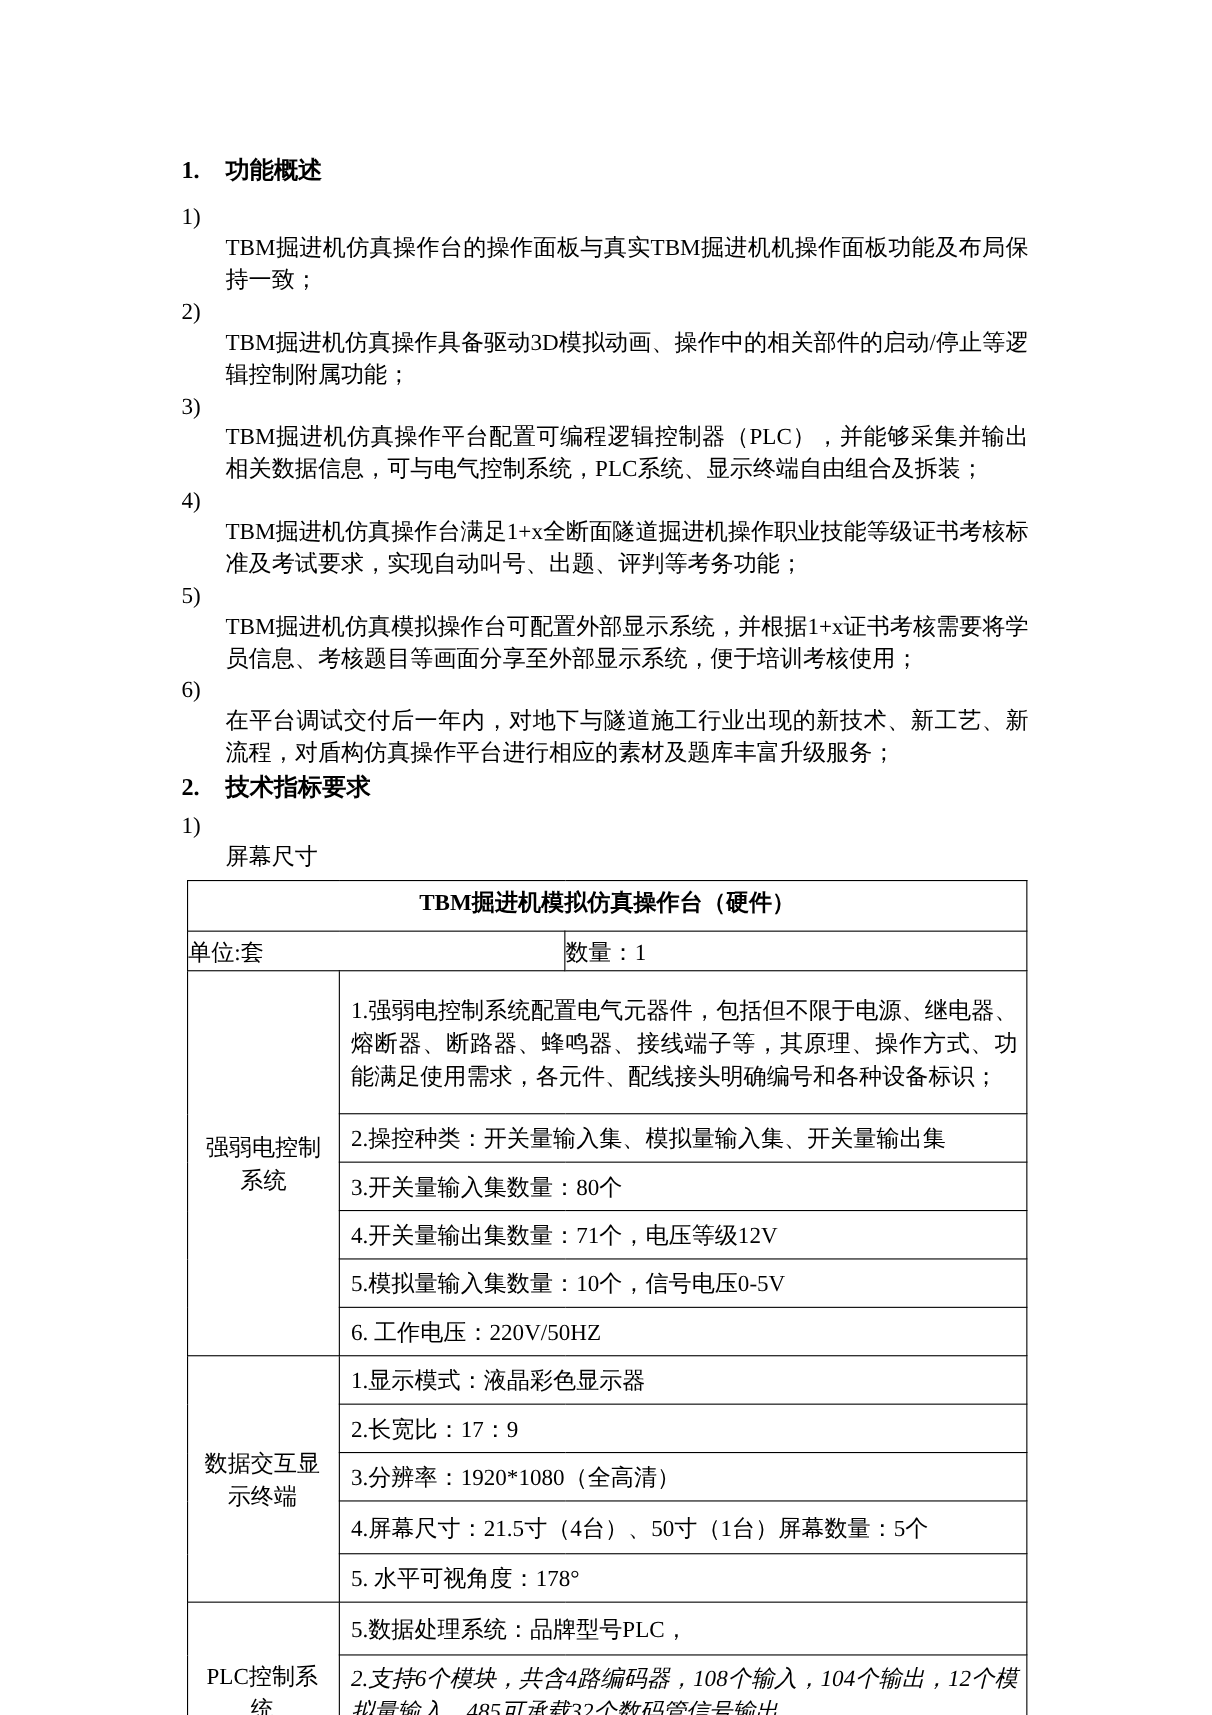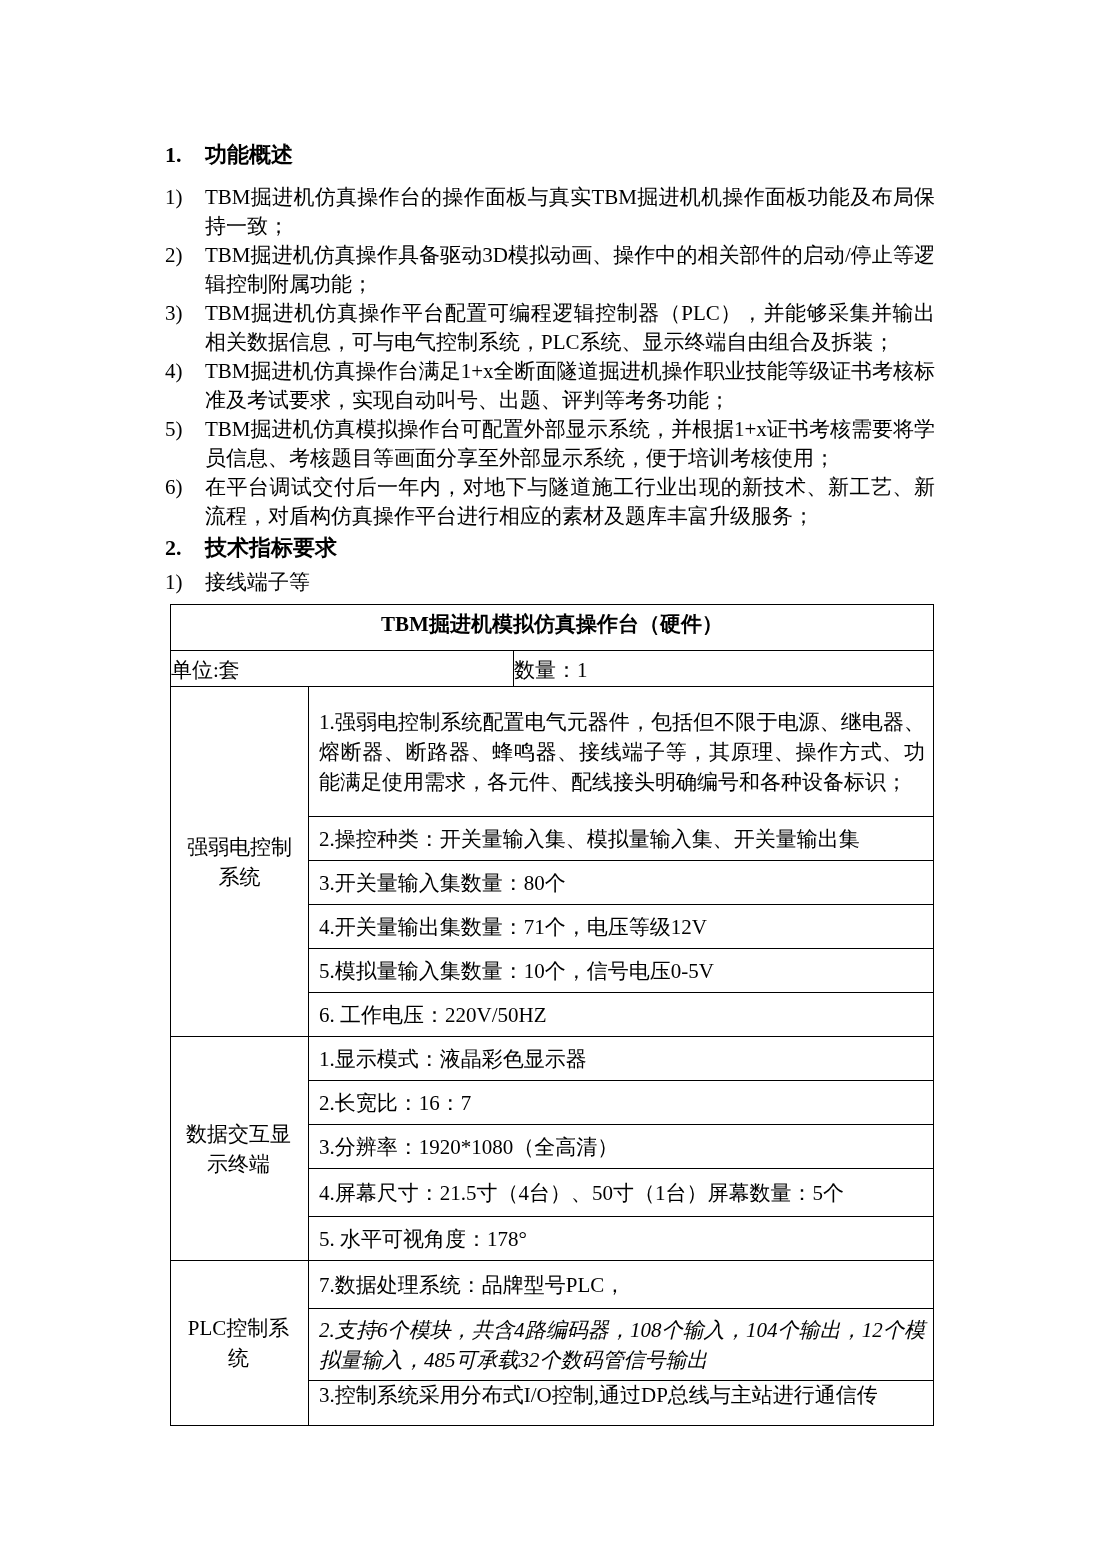--- a/index.html
+++ b/index.html
@@ -22,21 +22,21 @@
   }
   .heading .h-num { width: 40px; flex: 0 0 40px; }
   .h1 { margin-bottom: 14px; }
   .h2 { margin-top: 2px; margin-bottom: 6px; }
   .li {
     display: flex;
     font-size: 21px;
     line-height: 29px;
   }
   .li .li-num { width: 40px; flex: 0 0 40px; }
-  .li .li-text { flex: 1; text-align: justify; }
+  .li .li-text { flex: 1; text-align: justify; margin-top: 28px; }
   .sub { margin-bottom: 7px; }
   table.spec {
     border-collapse: collapse;
     table-layout: fixed;
     margin-left: 5px;
     width: 763px;
     border: 1px solid #4d7c0f;
   }
   table.spec td {
     border: 1px solid #000000;
@@ -110,21 +110,21 @@
     <div class="li-text">在平台调试交付后一年内，对地下与隧道施工行业出现的新技术、新工艺、新流程，对盾构仿真操作平台进行相应的素材及题库丰富升级服务；</div>
   </div>
 
   <div class="heading h2">
     <span class="h-num">2.</span>
     <span class="h-title">技术指标要求</span>
   </div>
 
   <div class="li sub">
     <span class="li-num">1)</span>
-    <div class="li-text">接线端子等</div>
+    <div class="li-text">屏幕尺寸</div>
   </div>
 
   <table class="spec">
     <colgroup>
       <col style="width:138px">
       <col style="width:205px">
       <col style="width:420px">
     </colgroup>
     <tbody>
       <tr>
@@ -153,35 +153,35 @@
         </tr>
       <tr class="r44">
           <td colspan="2" class="t-item">6. 工作电压：220V/50HZ</td>
         </tr>
 
       <tr class="r44">
         <td rowspan="5" class="t-cat">数据交互显示终端</td>
         <td colspan="2" class="t-item">1.显示模式：液晶彩色显示器</td>
       </tr>
       <tr class="r44">
-          <td colspan="2" class="t-item">2.长宽比：16：7</td>
+          <td colspan="2" class="t-item">2.长宽比：17：9</td>
         </tr>
       <tr class="r44">
           <td colspan="2" class="t-item">3.分辨率：1920*1080（全高清）</td>
         </tr>
       <tr class="r48">
           <td colspan="2" class="t-item">4.屏幕尺寸：21.5寸（4台）、50寸（1台）屏幕数量：5个</td>
         </tr>
       <tr class="r44">
           <td colspan="2" class="t-item">5. 水平可视角度：178°</td>
         </tr>
 
       <tr class="r48">
         <td rowspan="3" class="t-cat">PLC控制系统</td>
-        <td colspan="2" class="t-item">7.数据处理系统：品牌型号PLC，</td>
+        <td colspan="2" class="t-item">5.数据处理系统：品牌型号PLC，</td>
       </tr>
       <tr class="r72">
           <td colspan="2" class="t-item">2.支持6个模块，共含4路编码器，108个输入，104个输出，12个模拟量输入，485可承载32个数码管信号输出</td>
         </tr>
       <tr class="r28">
           <td colspan="2" class="t-item">3.控制系统采用分布式I/O控制,通过DP总线与主站进行通信传</td>
         </tr>
     </tbody>
   </table>
 

